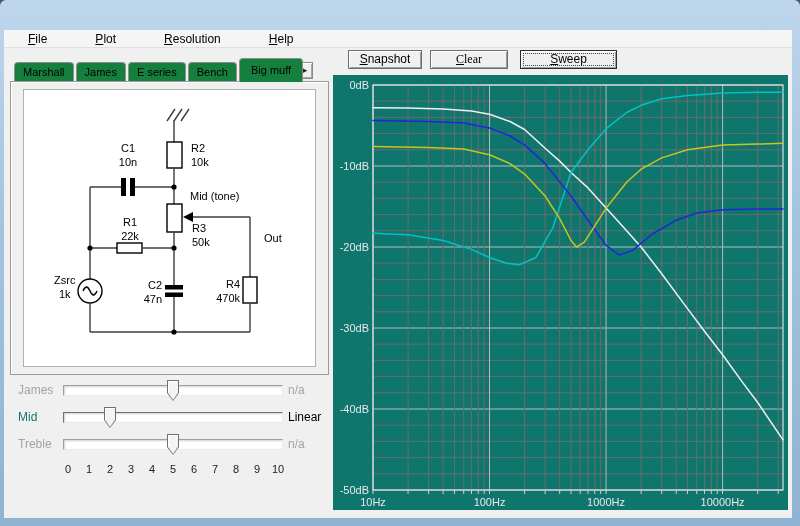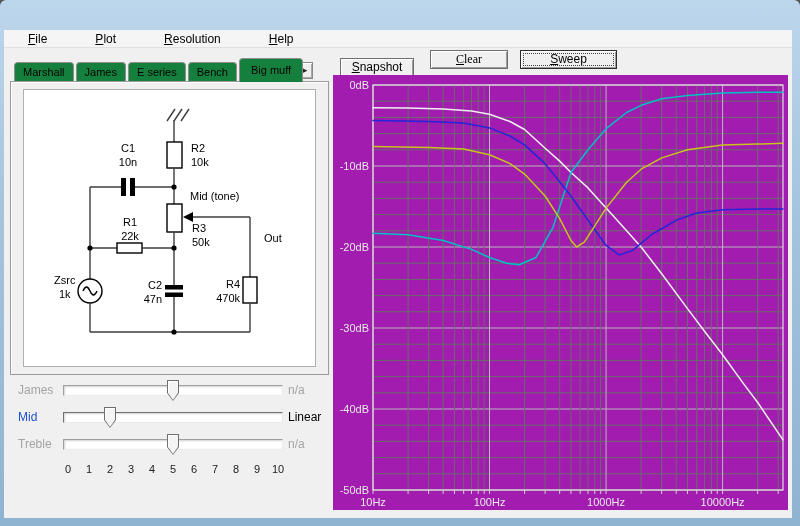--- a/index.html
+++ b/index.html
@@ -59,21 +59,21 @@
     box-shadow:inset 1px 1px 0 #fff, inset -1px -1px 0 #a8a8a8; margin-left:-1px; }
 
   
   .tabpanel { position:absolute; left:6px; top:33px; width:319px; height:294px;
     background:#f0f0f0; border:1px solid #9a9a9a; box-shadow:inset 1px 1px 0 #fff; z-index:2; }
   .circuit-canvas { position:absolute; left:12px; top:7px; width:293px; height:278px;
     background:#fff; border:1px solid #b0b0b0; }
 
   
   .slider-row { position:absolute; left:0; width:330px; height:26px; }
-  .slider-label { position:absolute; left:14px; top:6px; font-size:12px; color:#1d4ed8; }
+  .slider-label { position:absolute; left:14px; top:6px; font-size:12px; color:#0f766e; }
   .slider-value { position:absolute; left:284px; top:6px; font-size:12px; color:#000; }
   .disabled-text { color:#a3a3a3 !important; }
   .track { position:absolute; left:59px; top:8px; width:220px; height:11px; background:#fff;
     border:1px solid #808080; border-color:#707070 #e9e9e9 #e9e9e9 #707070;
     box-shadow:inset 1px 1px 2px rgba(0,0,0,.18); }
   .track.disabled { border-color:#9f9f9f #ececec #ececec #9f9f9f; }
   .thumb { position:absolute; top:3px; width:12px; height:21px;
     clip-path:polygon(0 0,100% 0,100% 62%,50% 100%,0 62%); background:#6f6f6f; }
   .thumb .inner { position:absolute; left:1px; top:1px; width:10px; height:19px;
     clip-path:polygon(0 0,100% 0,100% 62%,50% 100%,0 62%); background:#f4f4f4;
@@ -83,21 +83,21 @@
     font-size:11px; color:#222; }
 
   
   .btn { position:absolute; top:2px; height:19px; background:#f0f0f0;
     border:1px solid #6e6e6e; font-size:12px; color:#000; text-align:center;
     box-shadow:inset 1px 1px 0 #fff, inset -1px -1px 0 #9d9d9d; line-height:17px; }
   .btn u { text-decoration:underline; }
   .btn.focused { outline:1px dotted #444; outline-offset:-4px; border-color:#2c2c2c; }
 
   
-  .plot { position:absolute; left:329px; top:27px; width:455px; height:435px; background:#a21caf; }
+  .plot { position:absolute; left:329px; top:27px; width:455px; height:435px; background:#0f766e; }
   .plot svg { display:block; }
 </style>
 </head>
 <body>
 
 <div class="win">
 
 
   <div class="menubar" id="menubar">
       <div class="menu-item"><u>F</u>ile</div>
@@ -228,21 +228,21 @@
         <div class="scale-num" style="left: 148px;">4</div>
         <div class="scale-num" style="left: 169px;">5</div>
         <div class="scale-num" style="left: 190px;">6</div>
         <div class="scale-num" style="left: 211px;">7</div>
         <div class="scale-num" style="left: 232px;">8</div>
         <div class="scale-num" style="left: 253px;">9</div>
         <div class="scale-num" style="left: 274px;">10</div>
       </div>
 
     <div id="toolbar">
-        <div class="btn" style="left: 336px; width: 74px; margin-top: 8px;"><u>S</u>napshot</div>
+        <div class="btn" style="left: 344px; width: 74px;"><u>S</u>napshot</div>
         <div class="btn" style="left: 426px; width: 78px; font-family: Liberation Serif, serif;"><u>C</u>lear</div>
         <div class="btn focused" style="left: 516px; width: 97px;"><u>S</u>weep</div>
       </div>
 
     <div class="plot">
       <svg id="plot-svg" width="455" height="435" viewBox="0 0 455 435">
           <line x1="40" y1="10" x2="450" y2="10" stroke="#b9b9b9" stroke-width="1"></line>
           <line x1="40" y1="26.2" x2="450" y2="26.2" stroke="#6b6b6b" stroke-width="1"></line>
           <line x1="40" y1="42.4" x2="450" y2="42.4" stroke="#6b6b6b" stroke-width="1"></line>
           <line x1="40" y1="58.6" x2="450" y2="58.6" stroke="#6b6b6b" stroke-width="1"></line>

